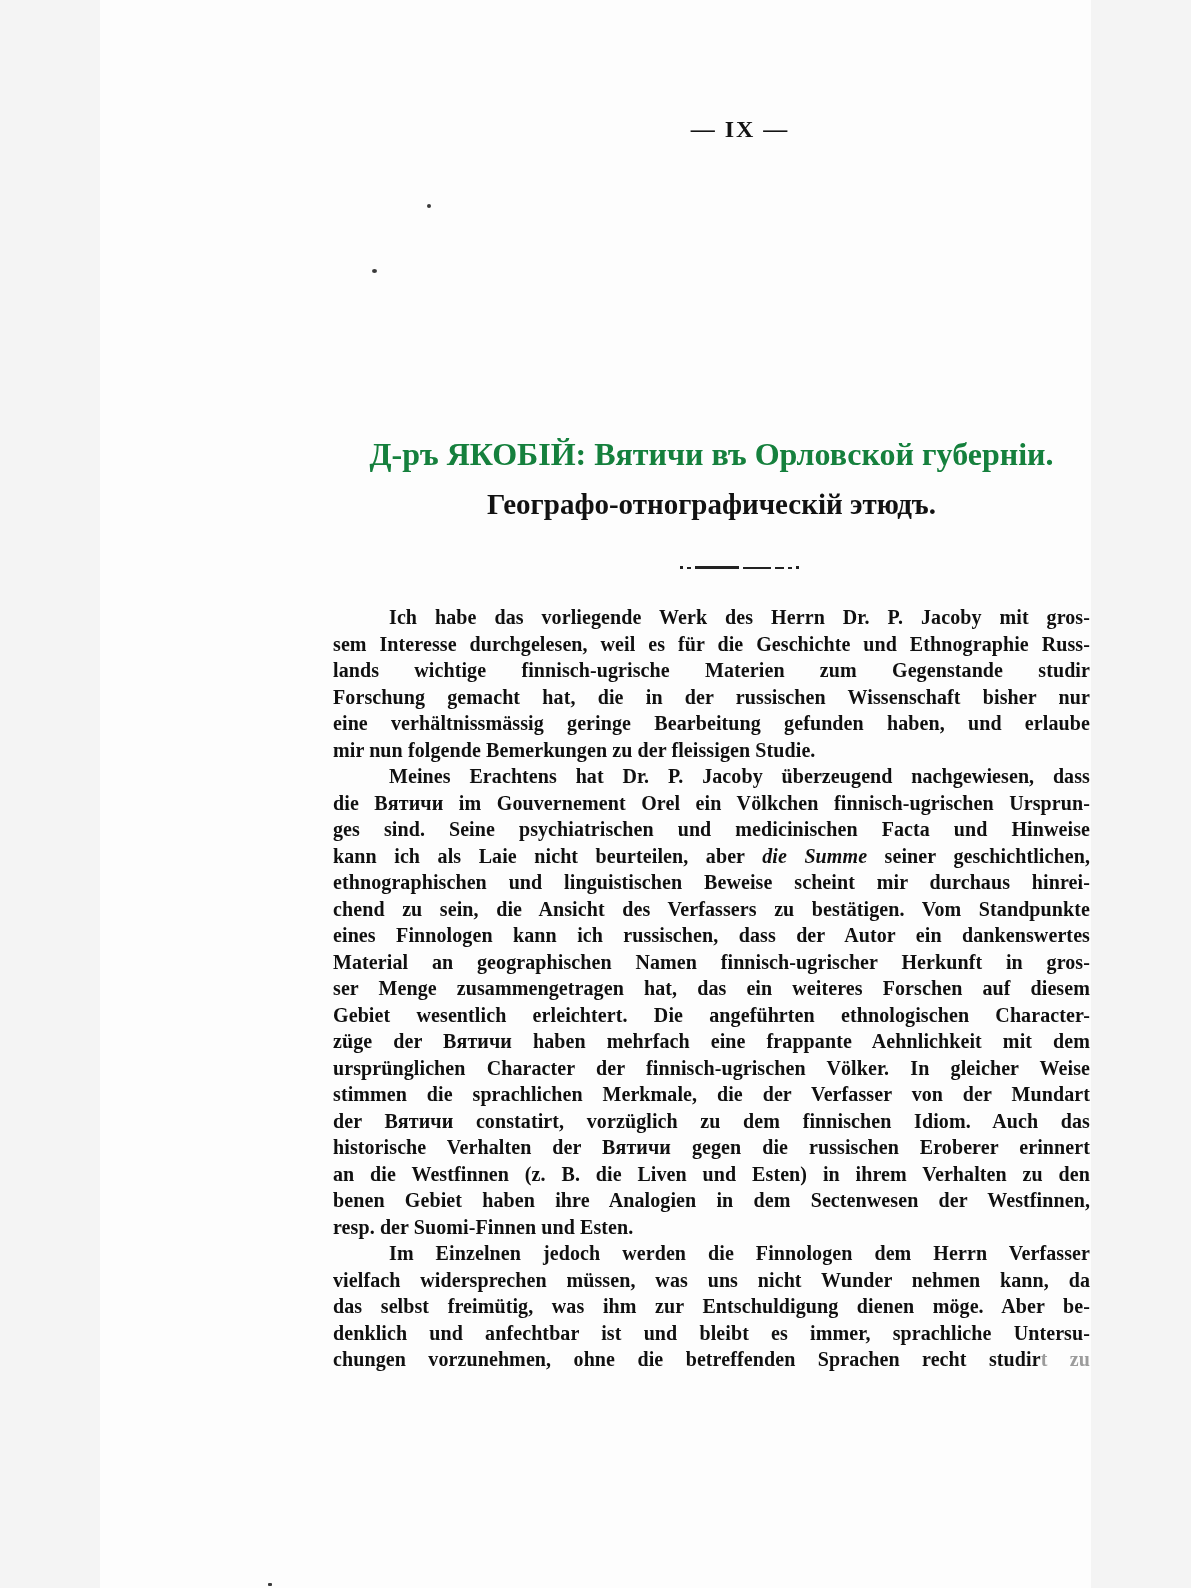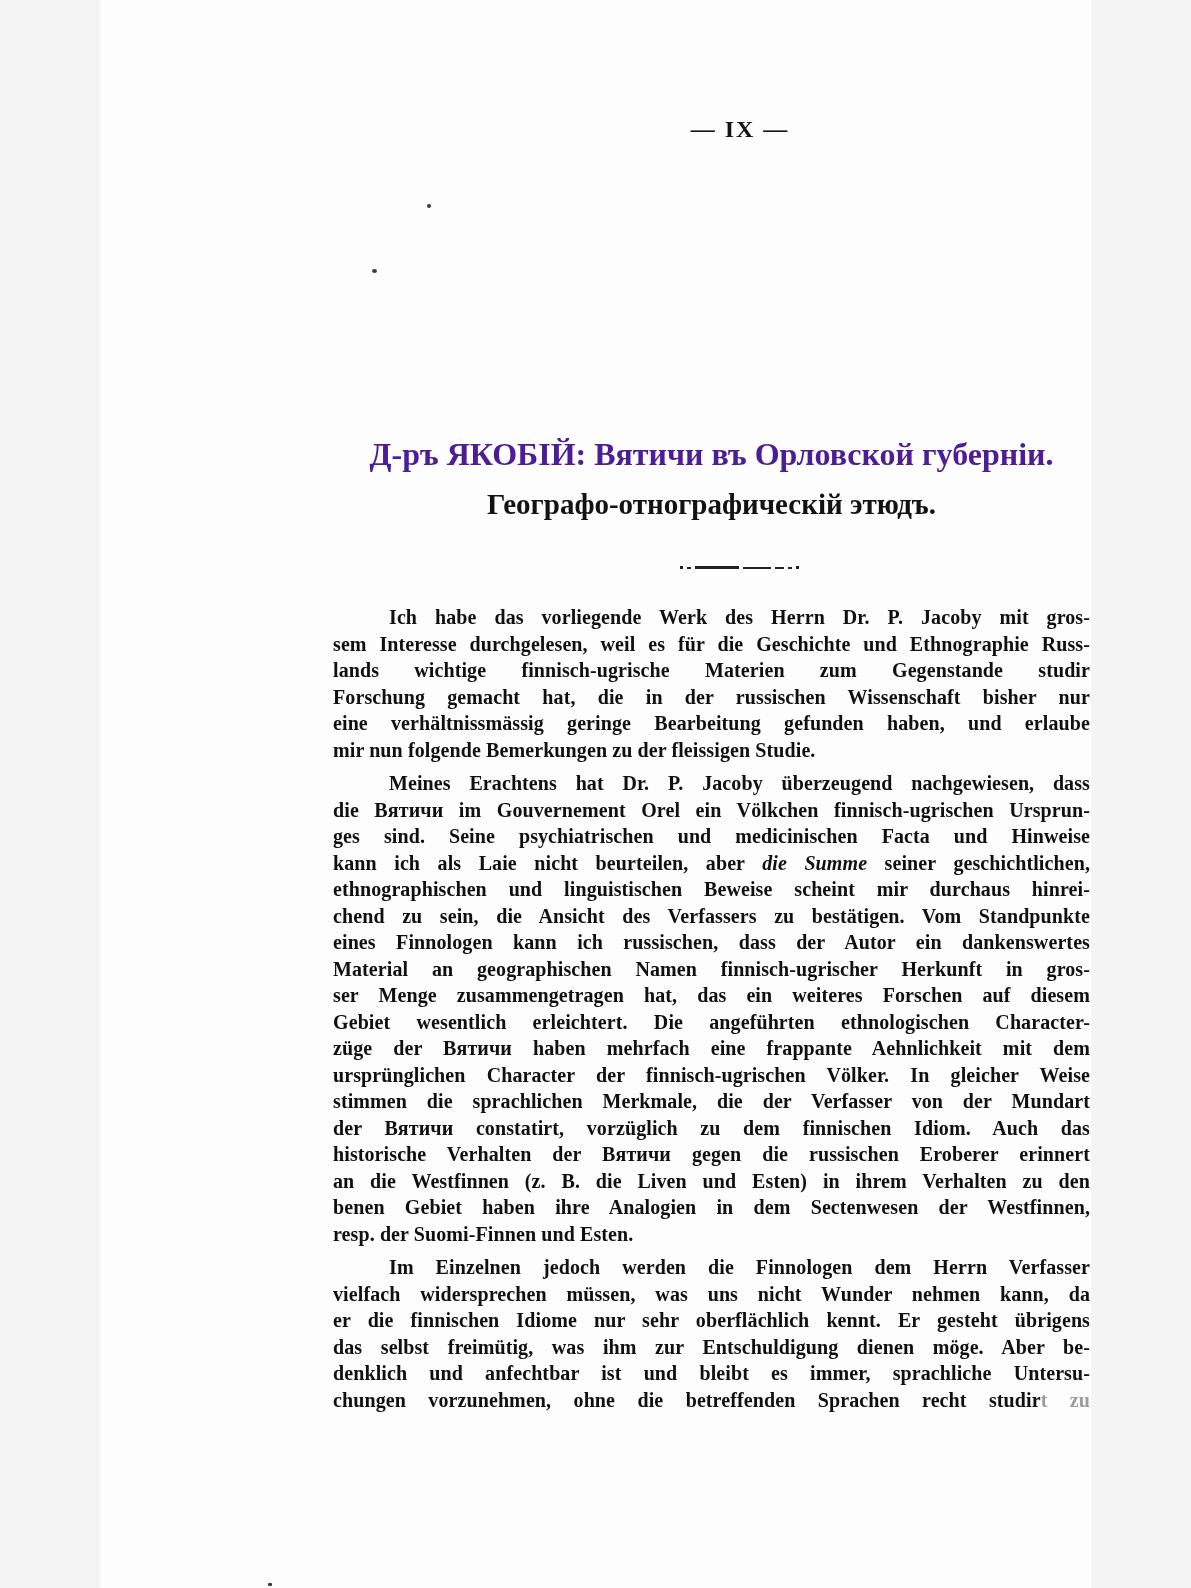--- a/index.html
+++ b/index.html
@@ -28,21 +28,21 @@
     position: absolute;
     left: 233px;
     width: 757px;
     top: 436px;
     text-align: center;
   }
   .title-line1 {
     font-size: 32px;
     font-weight: 700;
     white-space: nowrap;
-    color: #4c1d95;
+    color: #15803d;
   }
   .title-line2 {
     margin-top: 15px;
     font-size: 29px;
     font-weight: 700;
     white-space: nowrap;
     color: #121212;
   }
   .divider {
     position: absolute;
@@ -70,21 +70,21 @@
     position: absolute;
     left: 233px;
     top: 604px;
     width: 757px;
     font-size: 20px;
     font-weight: 700;
     line-height: 26.5px;
     color: #101010;
     letter-spacing: 0.1px;
   }
-  .para + .para { margin-top: 7px; }
+  .para + .para { margin-top: 0; }
   .line {
     text-align: justify;
     text-align-last: justify;
     white-space: normal;
   }
   .line.first { text-indent: 56px; }
   .line.no-stretch { text-align-last: left; }
   .it { font-style: italic; }
   .faded { color: #9c9c9c; }
   
@@ -176,21 +176,20 @@
         <div class="line"><span>stimmen die sprachlichen Merkmale, die der Verfasser von der Mundart</span></div>
         <div class="line"><span>der Вятичи constatirt, vorzüglich zu dem finnischen Idiom. Auch das</span></div>
         <div class="line"><span>historische Verhalten der Вятичи gegen die russischen Eroberer erinnert</span></div>
         <div class="line"><span>an die Westfinnen (z. B. die Liven und Esten) in ihrem Verhalten zu den</span></div>
         <div class="line"><span>benen Gebiet haben ihre Analogien in dem Sectenwesen der Westfinnen,</span></div>
         <div class="line no-stretch"><span>resp. der Suomi-Finnen und Esten.</span></div>
       </div>
       <div class="para">
         <div class="line first"><span>Im Einzelnen jedoch werden die Finnologen dem Herrn Verfasser</span></div>
         <div class="line"><span>vielfach widersprechen müssen, was uns nicht Wunder nehmen kann, da</span></div>
-        <div class="line"><span>er die finnischen Idiome nur sehr oberflächlich kennt. Er gesteht übrigens</span></div>
         <div class="line"><span>das selbst freimütig, was ihm zur Entschuldigung dienen möge. Aber be-</span></div>
         <div class="line"><span>denklich und anfechtbar ist und bleibt es immer, sprachliche Untersu-</span></div>
         <div class="line"><span>chungen vorzunehmen, ohne die betreffenden Sprachen recht studir</span><span class="faded">t zu</span></div>
       </div>
     </div>
 
   <div class="corner-shadow"></div>
   <div class="edge-strip"></div>
   <div class="bottom-line"></div>
   <div class="speck s3"></div>

